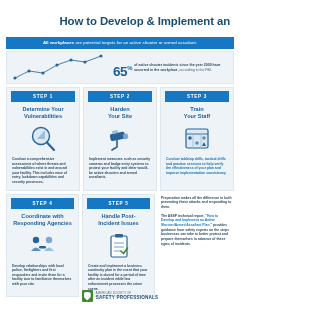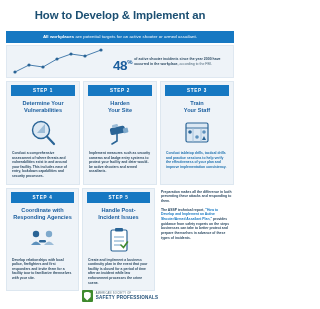--- a/index.html
+++ b/index.html
@@ -11,22 +11,22 @@
   }
   .page {
     position: relative;
     width: 240px; height: 309px;
     background: #ffffff;
     padding: 0;
   }
 
   
   .title-block {
-    padding: 9px 10px 6px 10px;
-    text-align: center;
+    padding: 15px 10px 6px 10px;
+    text-align: right;
   }
   .title-line1 {
     font-size: 11.4px;
     font-weight: bold;
     color: #1b4f72;
     letter-spacing: -0.1px;
     line-height: 13px;
     white-space: nowrap;
   }
   .title-line2 {
@@ -230,21 +230,21 @@
         <circle cx="8" cy="26" r="1.6" fill="#2a6496"></circle>
         <circle cx="22" cy="19" r="1.6" fill="#2a6496"></circle>
         <circle cx="36" cy="21" r="1.6" fill="#2a6496"></circle>
         <circle cx="50" cy="13" r="1.6" fill="#2a6496"></circle>
         <circle cx="64" cy="8" r="1.6" fill="#2a6496"></circle>
         <circle cx="78" cy="10" r="1.6" fill="#2a6496"></circle>
         <circle cx="94" cy="4" r="1.6" fill="#2a6496"></circle>
       </svg>
     </div>
     <div class="stat-right">
-      <div class="pct"><span>48</span><span class="pct-sign">%</span></div>
+      <div class="pct"><span>65</span><span class="pct-sign">%</span></div>
       <div class="stat-text">
         <span>of active shooter incidents since the year 2000 have occurred in the workplace,</span><span class="muted"> according to the FBI.</span>
       </div>
     </div>
   </div>
 
   <div class="grid">
 
     <div class="card">
       <div class="step-tag">STEP 1</div>

